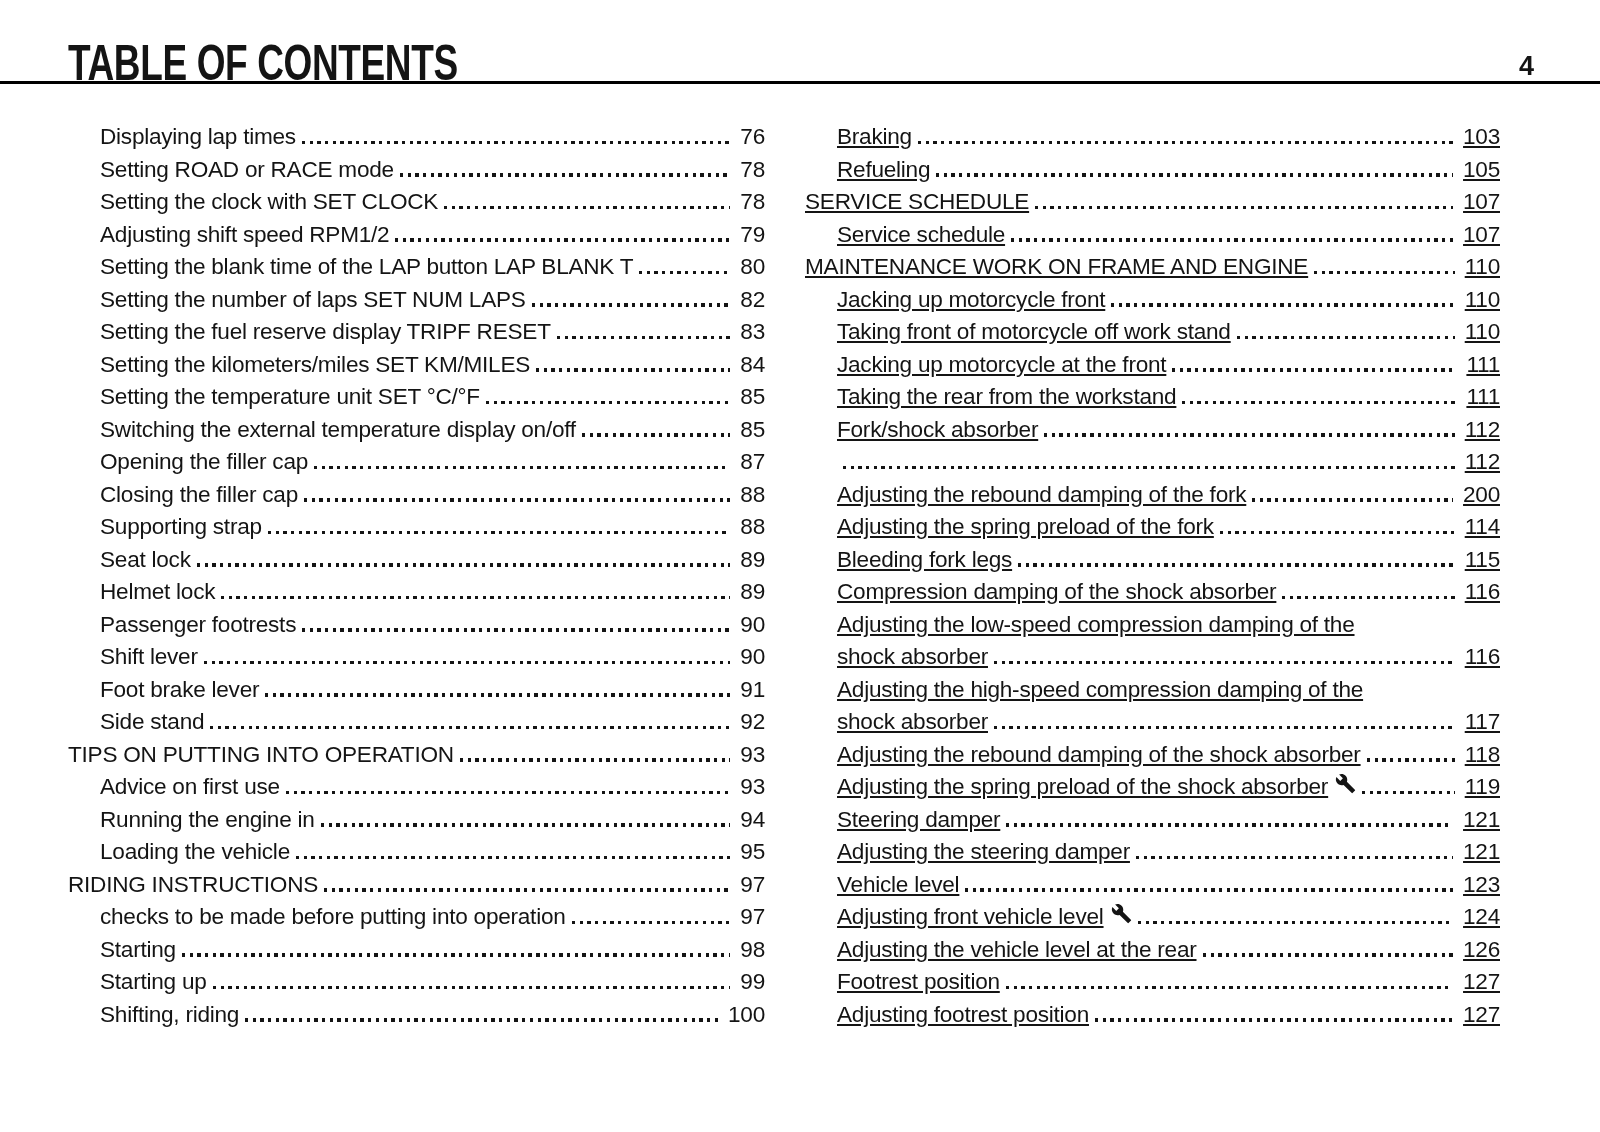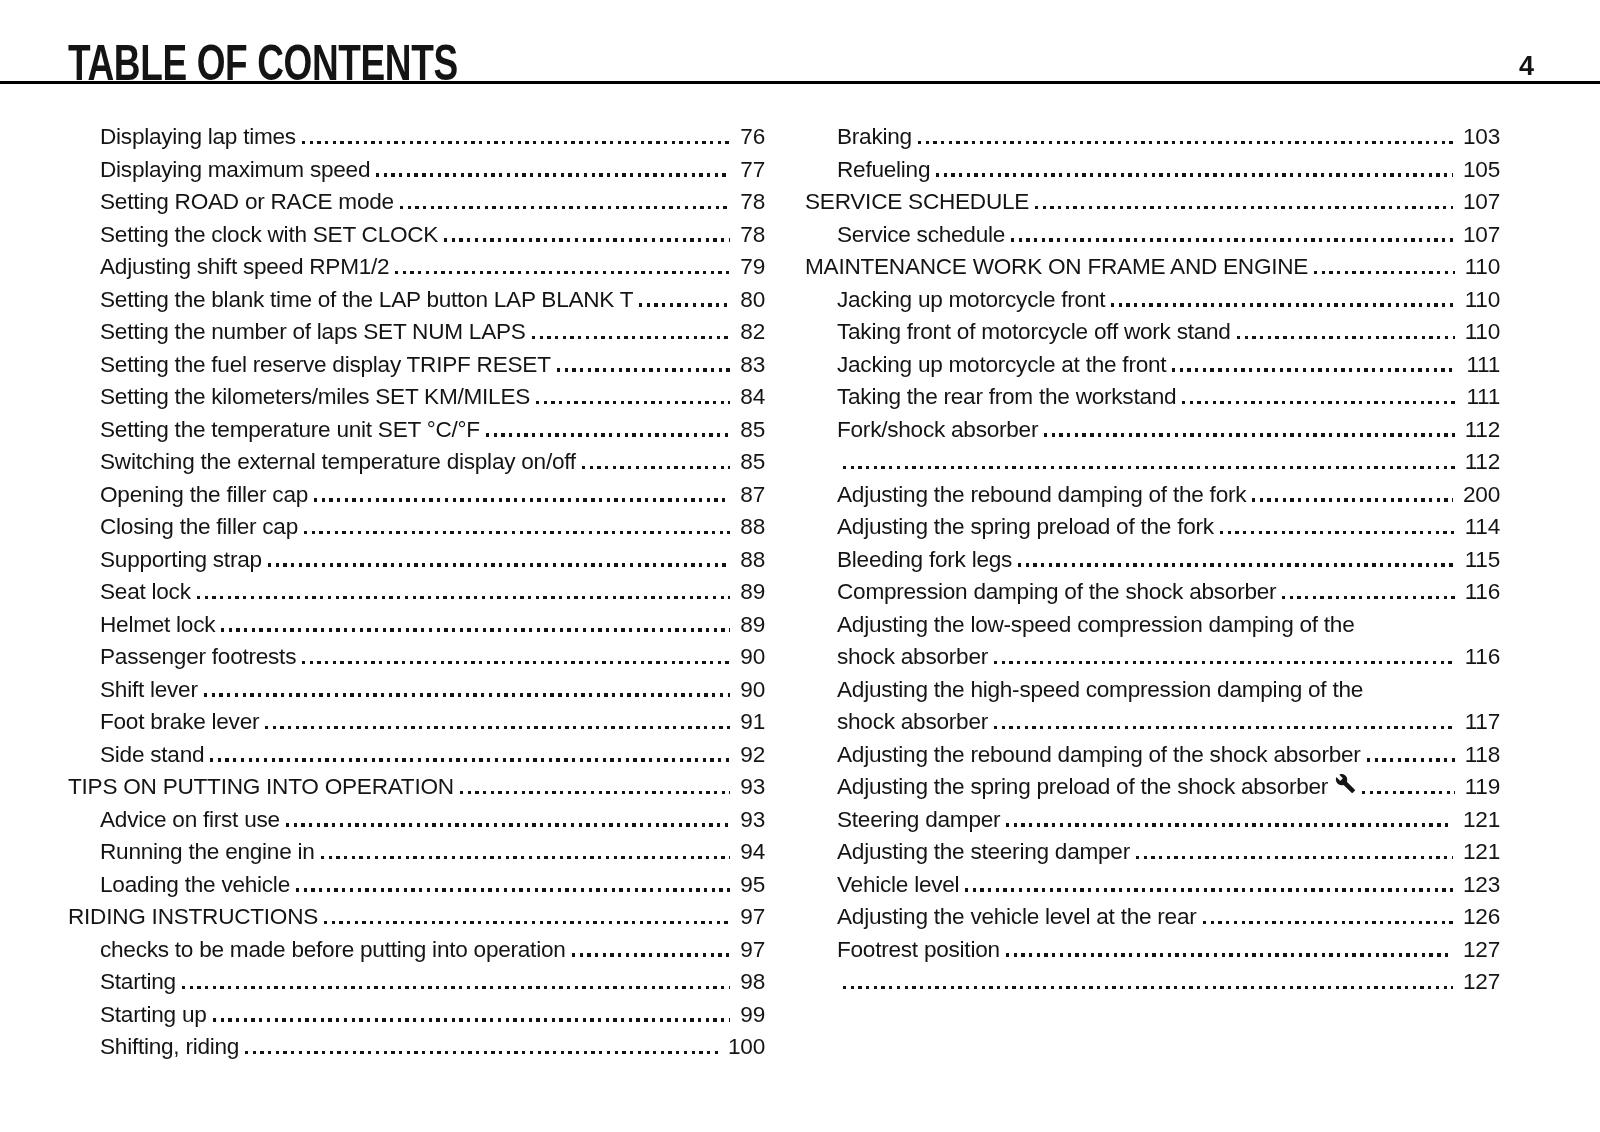--- a/index.html
+++ b/index.html
@@ -22,21 +22,21 @@
   .rule {
     position: absolute; left: 0; top: 81px;
     width: 1600px; height: 3px; background: #000000;
   }
   .folio {
     position: absolute; right: 66px; top: 51px;
     font-size: 27px; font-weight: bold;
   }
   .columns { display: flex; padding-left: 68px; margin-top: 36px; }
   .col-left  { width: 697px; }
-  .col-right { width: 695px; margin-left: 40px; }
+  .col-right { width: 695px; margin-left: 40px; text-decoration: underline; }
   .toc-row, .toc-line1 {
     line-height: 32.5px; font-size: 22.6px; letter-spacing: -0.25px;
   }
   .toc-line1 { white-space: nowrap; }
   .lvl2 { padding-left: 32px; justify-content: center; }
   .toc-row { display: flex; align-items: baseline; }
   .toc-label { white-space: nowrap; flex: 0 0 auto; }
   .dots {
     flex: 1 1 0; min-width: 8px; height: 3.4px;
     margin: 0 10px 0 6px;
@@ -60,25 +60,20 @@
 </div>
 
 <div class="columns">
   <div class="col-left" id="col-left">
       <div class="toc-row lvl2">
         <span class="toc-label">Displaying lap times</span>
         <span class="dots"></span>
         <span class="pagenum">76</span>
       </div>
       <div class="toc-row lvl2">
-        <span class="toc-label">Displaying maximum speed</span>
-        <span class="dots"></span>
-        <span class="pagenum">77</span>
-      </div>
-      <div class="toc-row lvl2">
         <span class="toc-label">Setting ROAD or RACE mode</span>
         <span class="dots"></span>
         <span class="pagenum">78</span>
       </div>
       <div class="toc-row lvl2">
         <span class="toc-label">Setting the clock with SET CLOCK</span>
         <span class="dots"></span>
         <span class="pagenum">78</span>
       </div>
       <div class="toc-row lvl2">
@@ -318,27 +313,38 @@
         <span class="toc-label">Adjusting the steering damper</span>
         <span class="dots"></span>
         <span class="pagenum">121</span>
       </div>
       <div class="toc-row lvl2">
         <span class="toc-label">Vehicle level</span>
         <span class="dots"></span>
         <span class="pagenum">123</span>
       </div>
       <div class="toc-row lvl2">
+        <span class="toc-label">Adjusting front vehicle level</span>
+        <span class="wrench">
+          <svg viewBox="0 0 24 24" xmlns="http://www.w3.org/2000/svg">
+            <path fill="#141414" d="M22.7 19l-9.1-9.1c.9-2.3.4-5-1.5-6.9-2-2-5-2.4-7.4-1.3L9 6 6 9 1.6 4.7C.4 7.1.9 10.1 2.9 12.1c1.9 1.9 4.6 2.4 6.9 1.5l9.1 9.1c.4.4 1 .4 1.4 0l2.3-2.3c.5-.4.5-1.1.1-1.4z"></path>
+          </svg>
+        </span>
+        <span class="dots"></span>
+        <span class="pagenum">124</span>
+      </div>
+      <div class="toc-row lvl2">
         <span class="toc-label">Adjusting the vehicle level at the rear</span>
         <span class="dots"></span>
         <span class="pagenum">126</span>
       </div>
       <div class="toc-row lvl2">
         <span class="toc-label">Footrest position</span>
         <span class="dots"></span>
         <span class="pagenum">127</span>
       </div>
       <div class="toc-row lvl2">
+        <span class="toc-label">Adjusting footrest position</span>
         <span class="dots"></span>
         <span class="pagenum">127</span>
       </div>
     </div>
 </div>
 
 </body></html>

